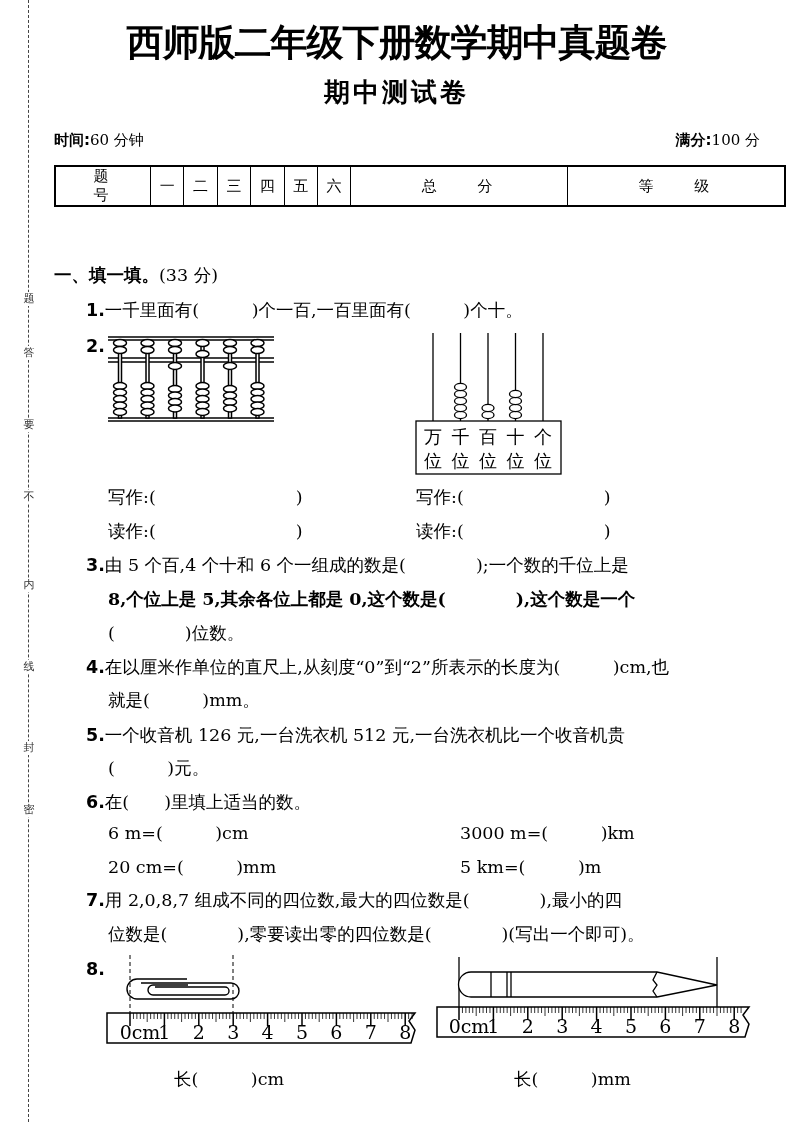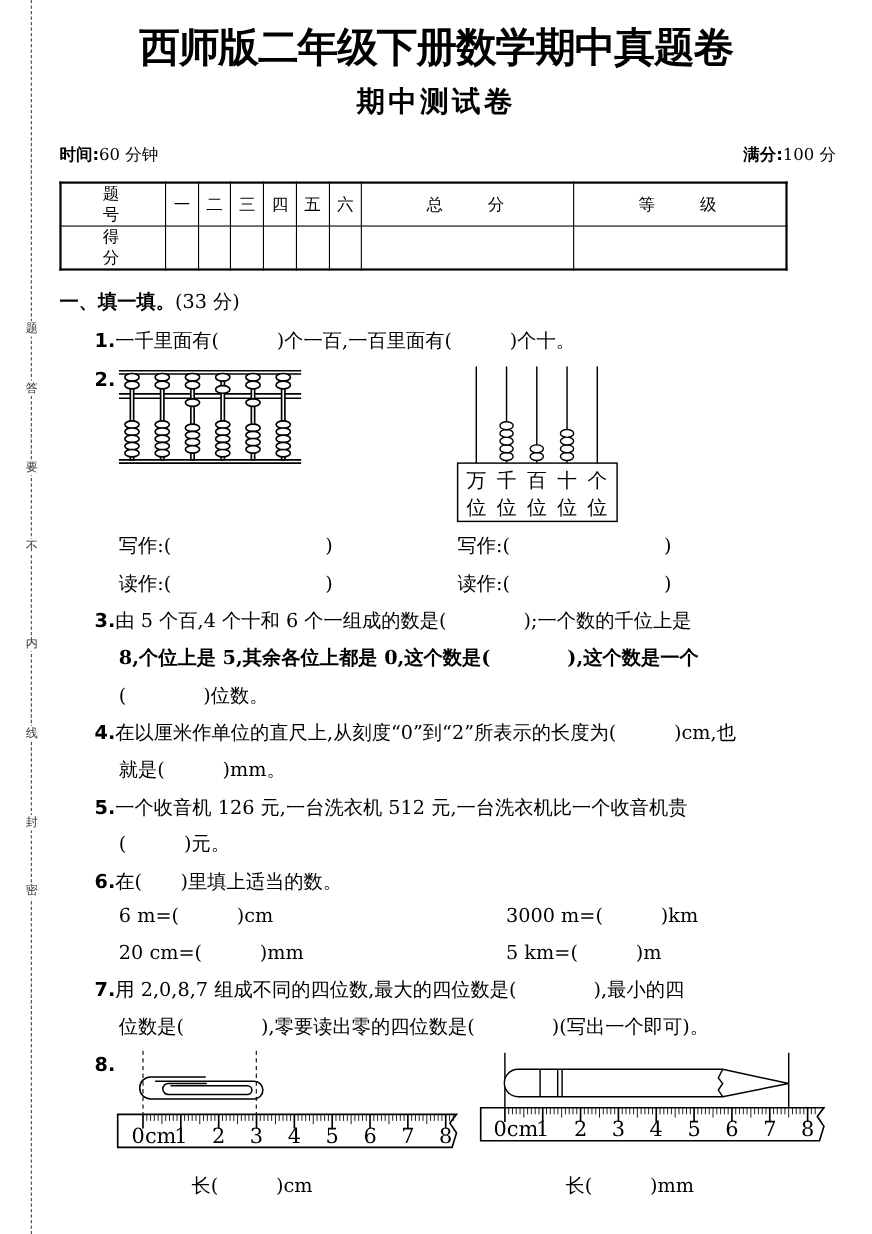--- a/index.html
+++ b/index.html
@@ -4,21 +4,21 @@
 <style>
   html, body { margin:0; padding:0; background:#fff; }
   body { width:793px; height:1122px; position:relative; overflow:hidden; color:#000;
          font-family:"DejaVu Serif","Liberation Serif",serif; }
   .margin-line { position:absolute; left:28px; top:0; height:1122px; border-left:1.5px dashed #444; }
   .margin-char { position:absolute; left:22px; width:14px; font-size:11px; background:#fff; text-align:center; color:#333; line-height:14px; }
   .title { position:absolute; top:18px; left:0; width:793px; text-align:center; font-family:"DejaVu Sans","Liberation Sans",sans-serif; font-weight:bold; font-size:37px; letter-spacing:-1px; }
   .subtitle { position:absolute; top:75px; left:0; width:793px; text-align:center; font-weight:bold; font-size:26px; letter-spacing:3px; }
   .meta { position:absolute; top:131px; font-size:15px; }
   .meta b { font-family:"DejaVu Sans",sans-serif;text-align:center; }
-  .score-table { position:absolute; top:165px; left:54px; width:662px; border-collapse:collapse; border:2px solid #000; font-size:15px; }
+  .score-table { position:absolute; top:165px; left:54px; width:732px; border-collapse:collapse; border:2px solid #000; font-size:15px; }
   .score-table td { border:1px solid #000; height:33px; text-align:center; padding:0; }
   .score-table td.hd { width:80px; letter-spacing:18px; padding-left:14px; }
   .q { position:absolute; font-size:17.5px; line-height:24px; white-space:nowrap; }
   .q .num { font-weight:bold; font-family:"DejaVu Sans",sans-serif; }
   .sec { font-weight:bold; font-family:"DejaVu Sans",sans-serif; }
   .abacus-box { position:absolute; left:108px; top:335px; width:166px; height:88px; }
   .ruler { position:absolute; }
 </style>
 </head>
 <body>
@@ -46,31 +46,20 @@
       <tr>
     <td class="hd">题 号</td>
     <td>一</td>
     <td>二</td>
     <td>三</td>
     <td>四</td>
     <td>五</td>
     <td>六</td>
     <td style="letter-spacing:18px;padding-left:14px">总 分</td>
     <td style="letter-spacing:18px;padding-left:14px">等 级</td>
-  </tr>
-  <tr>
-    <td class="hd">得 分</td>
-    <td></td>
-    <td></td>
-    <td></td>
-    <td></td>
-    <td></td>
-    <td></td>
-    <td></td>
-    <td></td>
   </tr>
 </tbody>
   </table>
 
 <div class="q" style="left:54px;top:263px;"><span class="sec">一、填一填。</span><span>(33 分)</span></div>
 
 <div class="q" style="left:86px;top:298px;"><span class="num">1.</span><span>一千里面有(　　　)个一百,一百里面有(　　　)个十。</span></div>
 
 <div class="q" style="left:86px;top:334px;"><span class="num">2.</span></div>
 

